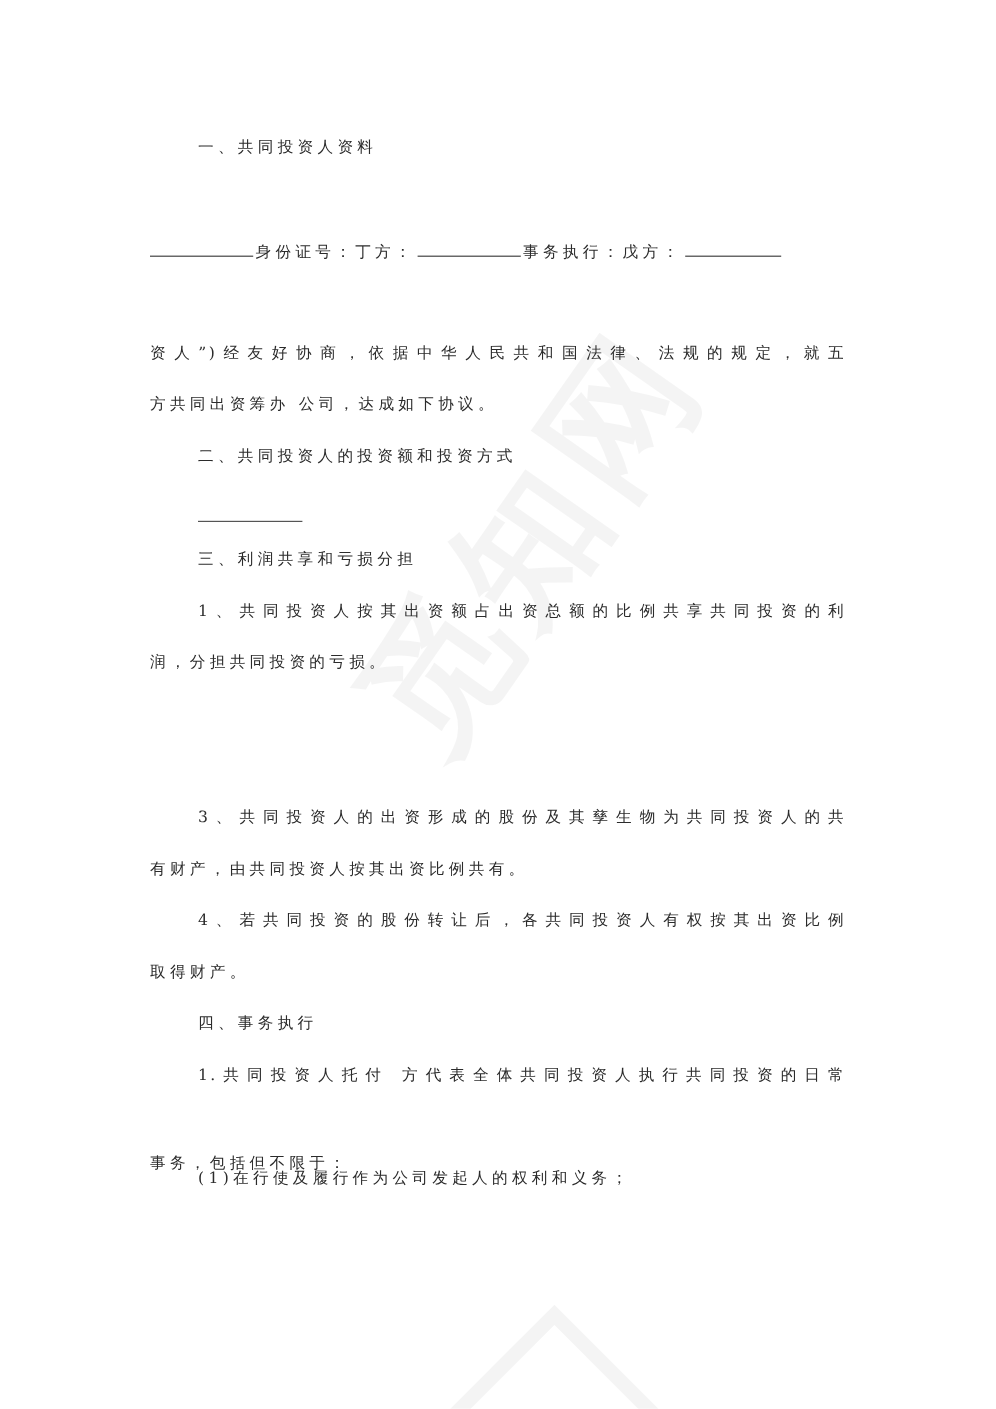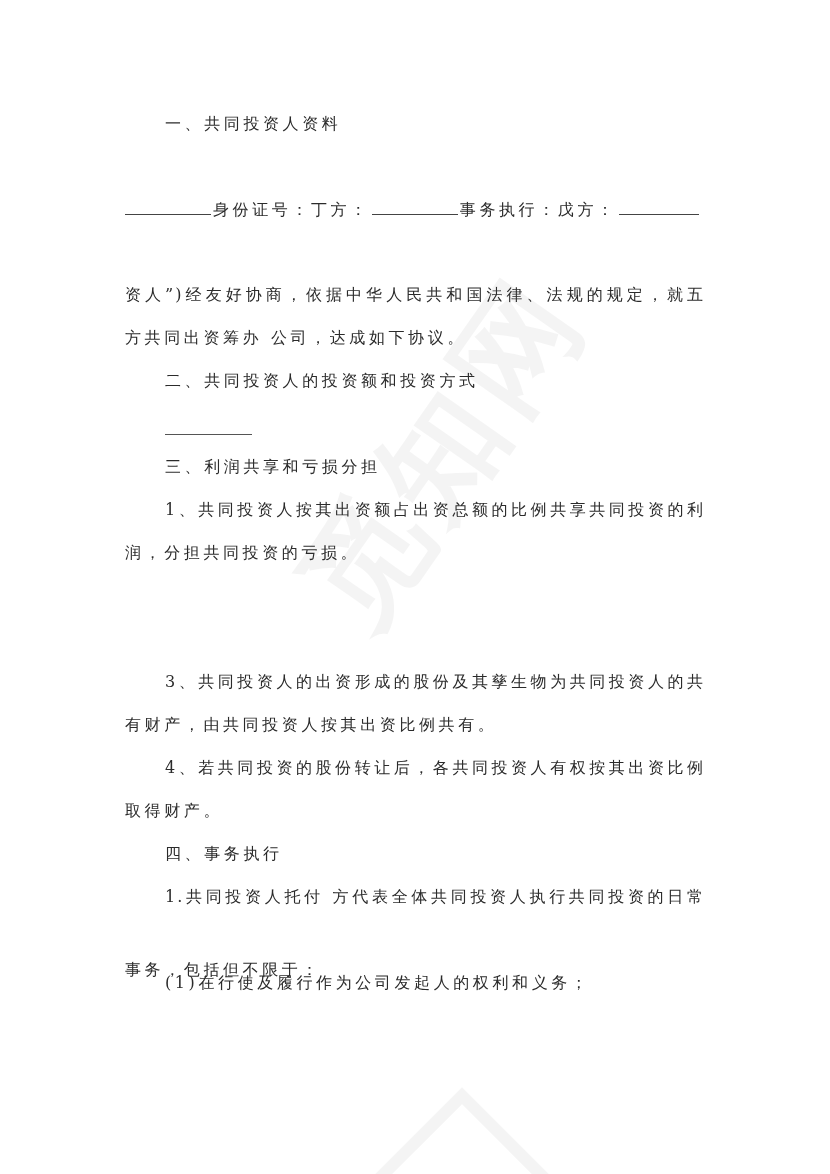--- a/index.html
+++ b/index.html
@@ -14,21 +14,21 @@
       font-family: "DejaVu Sans", sans-serif; font-weight: bold;
       transform: rotate(-55deg); white-space: nowrap;
     }
     .wm1 { left: 250px; top: 370px; font-size: 120px; letter-spacing: 10px; }
     .wm-logo {
       position: absolute; left: 395px; top: 1115px; width: 110px; height: 110px;
       border: 12px solid rgba(0,0,0,0.045); transform: rotate(45deg); pointer-events: none;
     }
     .line {
       position: absolute; left: 125px; width: 580px;
-      font-size: 16px; line-height: 22px; letter-spacing: 3.6px; white-space: nowrap;
+      font-size: 13px; line-height: 22px; letter-spacing: 3.6px; white-space: nowrap;
     }
     .indent { left: 165px; width: 540px; }
     .justify { text-align: justify; text-align-last: justify; letter-spacing: 2px; }
     .blank {
       display: inline-block; width: 86px; border-bottom: 1px solid #444; height: 14px;
       vertical-align: baseline; margin: 0 2px;
     }
     .blank-solo {
       position: absolute; left: 165px; top: 434px; width: 87px; border-bottom: 1px solid #555;
     }

